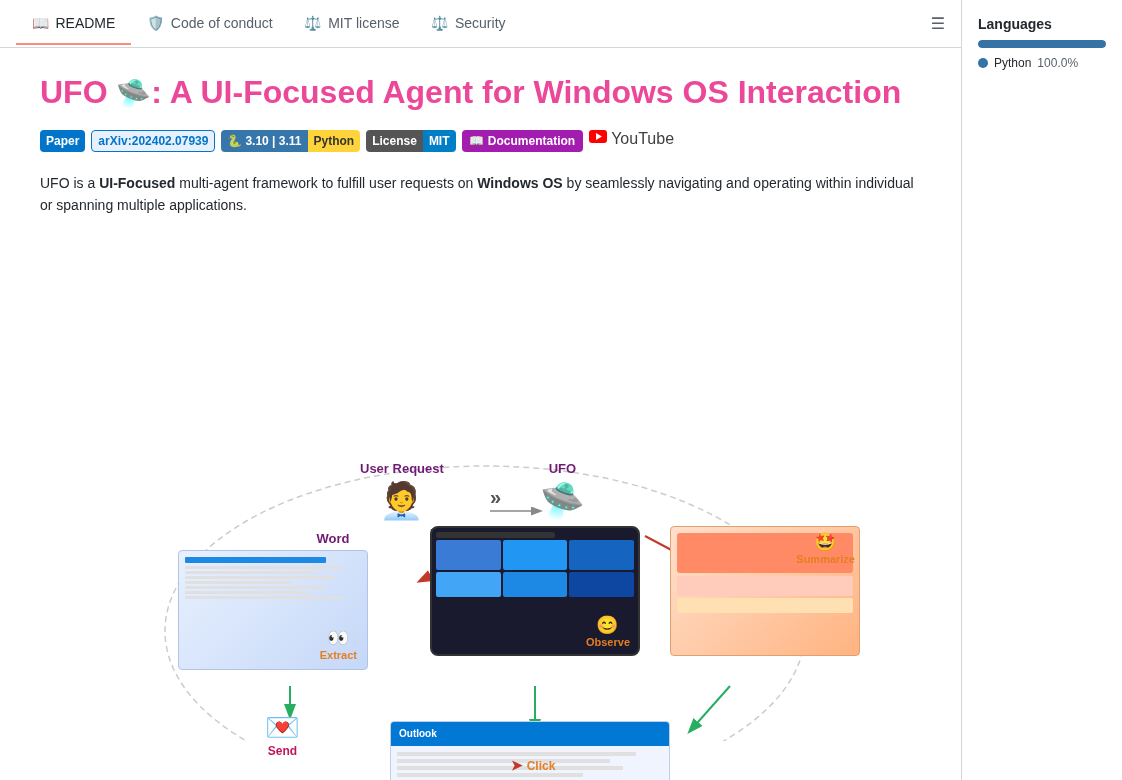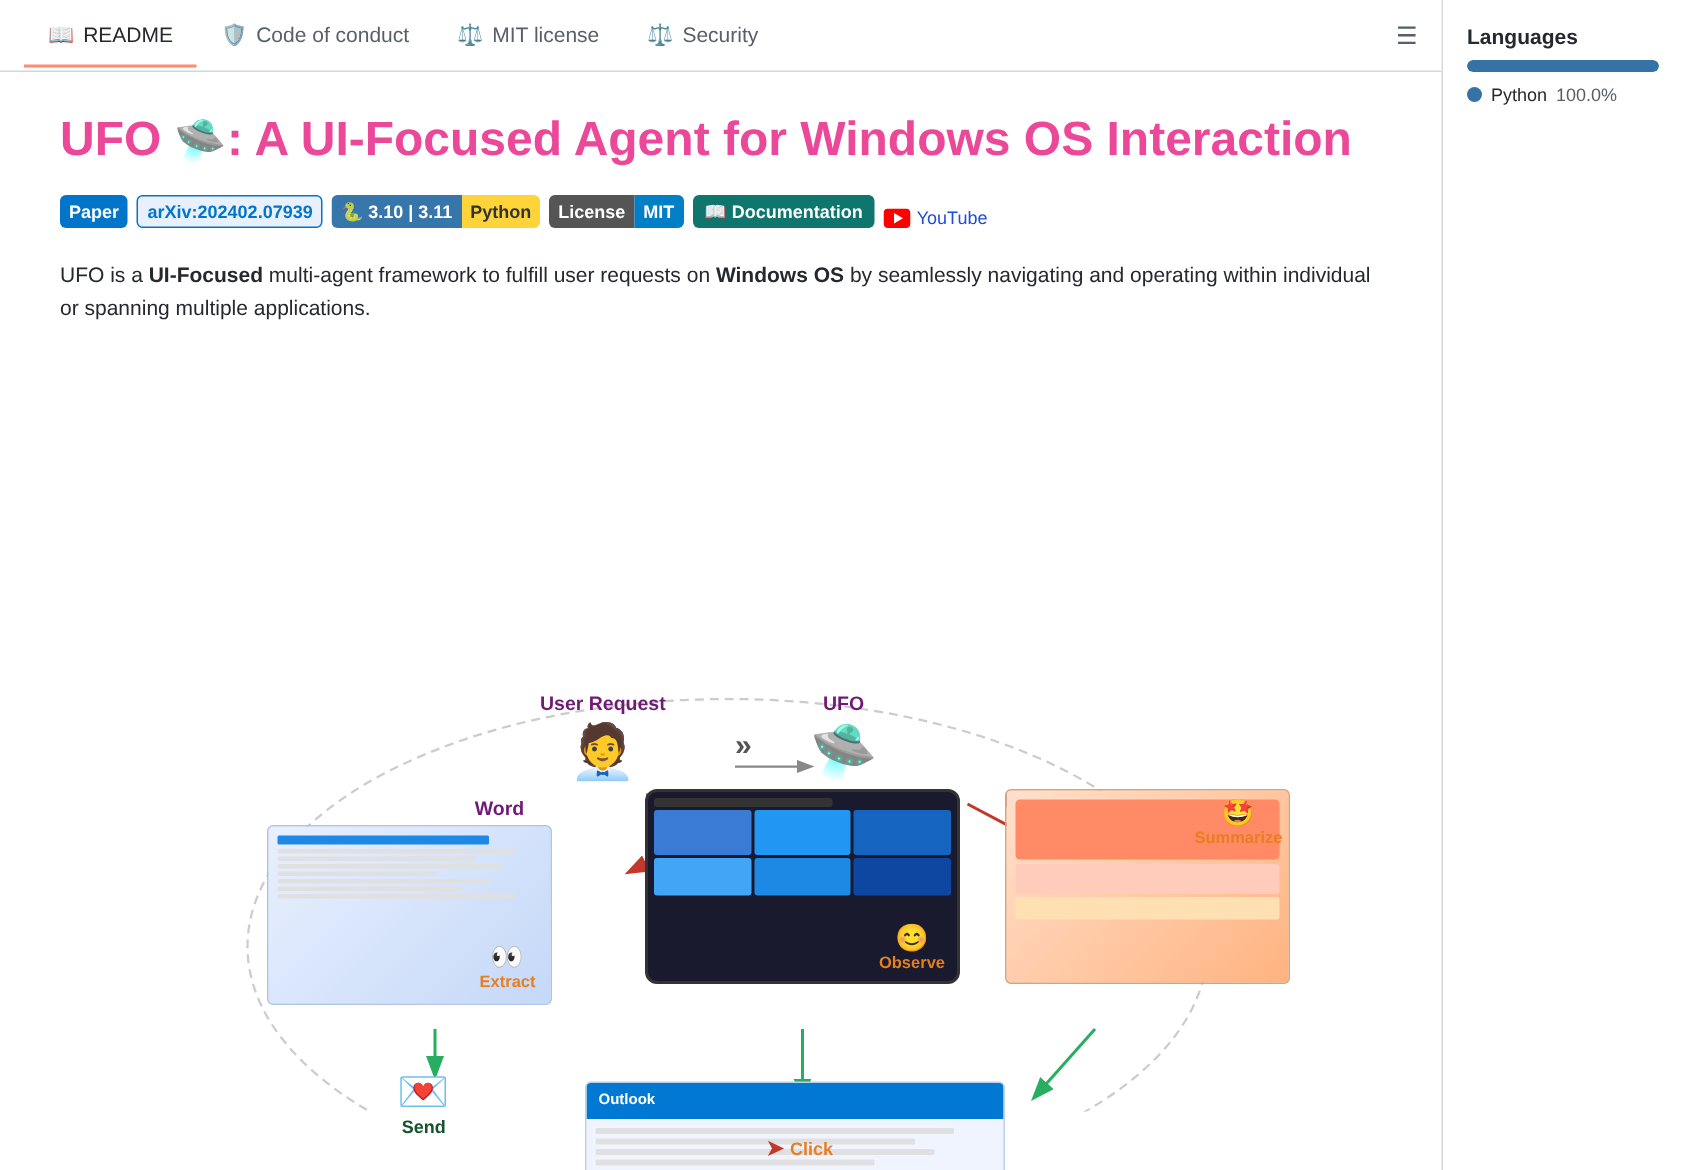--- a/index.html
+++ b/index.html
@@ -122,38 +122,38 @@
       align-items: center;
     }
     .badge-license-right {
       background: #007ec6;
       color: #fff;
       padding: 2px 6px;
       display: flex;
       align-items: center;
     }
     .badge-docs {
-      background: #0f766e;
+      background: #a21caf;
       color: #fff;
       border-radius: 4px;
       font-size: 12px;
       font-weight: 600;
       padding: 2px 8px;
       height: 22px;
       display: flex;
       align-items: center;
       gap: 4px;
     }
     .badge-youtube {
       display: inline-flex;
-      align-items: flex-end;
+      align-items: flex-start;
       gap: 4px;
-      font-size: 12px;
+      font-size: 16px;
       font-weight: 500;
-      color: #1d4ed8;
+      color: #404040;
       height: 22px;
     }
     .desc-text {
       color: #24292f;
       line-height: 1.6;
       font-size: 14px;
       margin-bottom: 24px;
     }
     .desc-text strong {
       font-weight: 600;
@@ -430,21 +430,21 @@
 
           <div style="position:absolute;top:4px;right:4px;text-align:center;">
             <div style="font-size:18px;">🤩</div>
             <div style="font-size:11px;font-weight:700;color:#e67e22;">Summarize</div>
           </div>
         </div>
       </div>
 
       <div style="position:absolute;left:195px;top:470px;text-align:center;">
         <div style="font-size:28px;">💌</div>
-        <div style="font-size:12px;font-weight:700;color:#14532d;">Send</div>
+        <div style="font-size:12px;font-weight:700;color:#be185d;">Send</div>
       </div>
 
       <div style="position:absolute;left:320px;top:480px;">
         <div class="diagram-outlook-box" style="position:relative;left:0;top:0;">
           <div style="background:#0078d4;height:24px;display:flex;align-items:center;padding:0 8px;">
             <div style="color:#fff;font-size:10px;font-weight:600;">Outlook</div>
           </div>
           <div style="padding:6px;">
             <div style="background:#e0e0e0;height:4px;width:90%;margin-bottom:3px;border-radius:1px;"></div>
             <div style="background:#e0e0e0;height:4px;width:80%;margin-bottom:3px;border-radius:1px;"></div>

